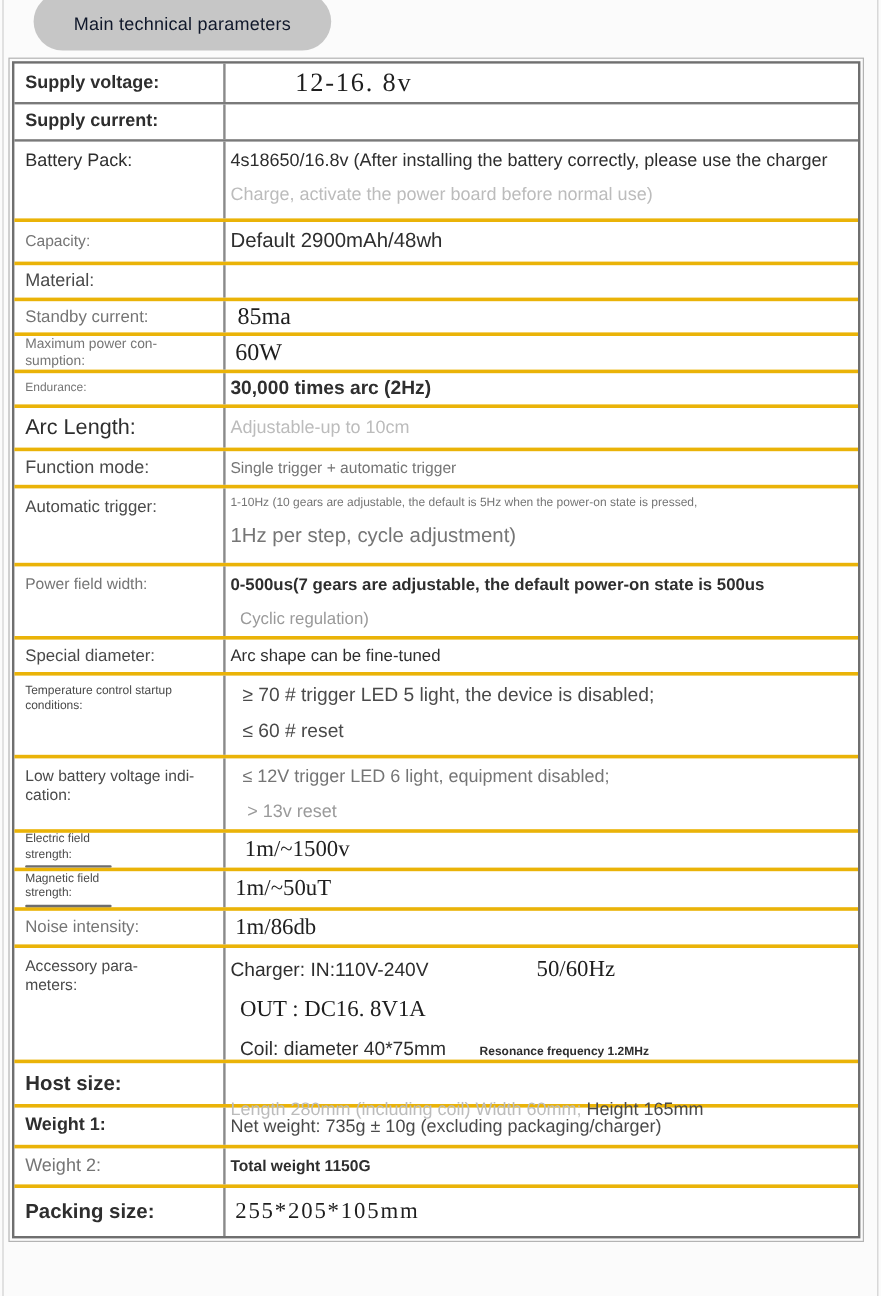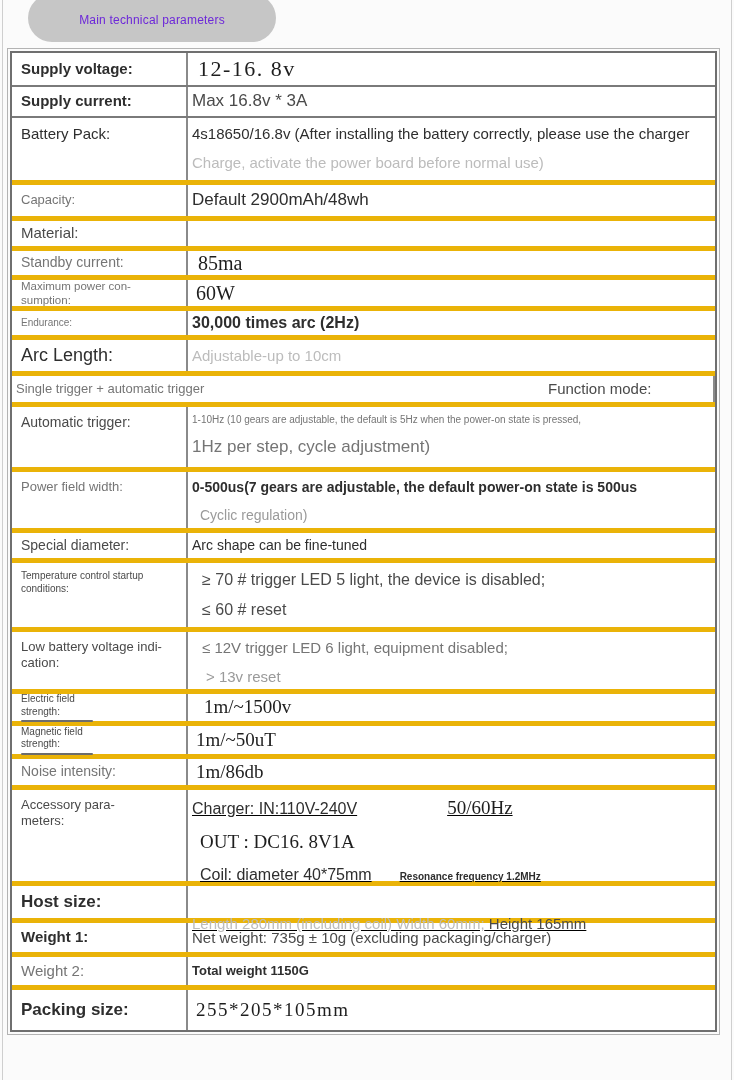--- a/index.html
+++ b/index.html
@@ -9,53 +9,53 @@
   .edge-line { position:absolute; top:0; bottom:0; width:1px; background:#cfcfcf; }
   .edge-line.left  { left:2px; }
   .edge-line.right { right:2px; }
 
   .pill {
     position:absolute; left:28px; top:-6px; width:248px; height:48px;
     background:#c6c6c6; border-radius:24px;
     display:flex; align-items:center; justify-content:center;
     padding-top:4px;
   }
-  .pill span { font-size:12px; color:#6d28d9; letter-spacing:.2px; }
+  .pill span { font-size:15px; color:#0f172a; letter-spacing:.2px; }
 
   .table-wrap {
     position:absolute; left:10px; top:51px; width:707px;
     border:2px solid #6f6f6f;
     outline:1px solid #b3b3b3; outline-offset:2px;
     background:#fff;
   }
 
-  .row { display:flex; border-bottom:5px solid #eab308; }
+  .row { display:flex; border-bottom:3px solid #eab308; }
   .row:last-child { border-bottom:none; }
-  .row.bb2 { border-bottom-width:2px; border-bottom-color:#7a7a7a; }
+  .row.bb2 { border-bottom-width:2px; border-bottom-color:#7a7a7a;gap:48px; }
 
   .cell { overflow:visible; }
   .cell.label {
     width:176px; flex:0 0 176px;
     border-right:2px solid #8a8a8a;
     display:flex; align-items:center;
     padding-left:9px; padding-right:4px;
   }
   .cell.value {
     flex:1 1 auto;
     display:flex; flex-direction:column; justify-content:center;
     padding-left:4px; gap:7px;
   }
   .row.top .cell.label { align-items:flex-start; padding-top:7px; }
   .row.top .cell.value { justify-content:flex-start; padding-top:7px; gap:11px; }
 
   .lbl { white-space:pre-line; line-height:1.25; }
   .lbl.u::after { content:""; display:block; width:72px; height:2px; background:#6d6d6d; margin-top:2px; border-radius:1px; }
 
   .val { line-height:1.2; }
-  .vline { display:flex; align-items:baseline;text-decoration:underline; }
+  .vline { display:flex; align-items:baseline; }
   .nowrap { white-space:nowrap; }
 
   .f-serif { font-family:"Liberation Serif", serif; }
   .ls1 { letter-spacing:1.5px; }
 
   .s11{font-size:11.5px}.s12{font-size:10px}.s13{font-size:13px}.s14{font-size:14px}
   .s15{font-size:15px}.s16{font-size:16px}.s17{font-size:17px}.s18{font-size:18px}
   .s19{font-size:19px}.s20{font-size:20px}.s22{font-size:22px}
 
   .c-dark{color:#1e1e1e}.c-dark2{color:#2e2e2e}.c-mid{color:#4a4a4a}
@@ -85,23 +85,20 @@
       </div>
     <div class="cell value">
         <span class="val f-serif s22 c-dark ls1 ind6">12-16. 8v</span>
       </div>
   </div>
 
   <div class="row bb2" style="height:31px">
     <div class="cell label">
         <span class="lbl s15 c-dark2 w6">Supply current:</span>
       </div>
-    <div class="cell value">
-        <span class="val s17 c-mid">Max 16.8v * 3A</span>
-      </div>
   </div>
 
   <div class="row top" style="height:67px">
     <div class="cell label">
         <span class="lbl s15 c-dark2 w5">Battery Pack:</span>
       </div>
     <div class="cell value">
       <span class="val s15 c-dark2 w5 nowrap">4s18650/16.8v (After installing the battery correctly, please use the charger</span>
       <span class="val s15 c-faint">Charge, activate the power board before normal use)</span>
     </div>
@@ -156,25 +153,25 @@
   <div class="row" style="height:36px">
     <div class="cell label">
         <span class="lbl s18 c-dark2 w5">Arc Length:</span>
       </div>
     <div class="cell value">
         <span class="val s15 c-faint">Adjustable-up to 10cm</span>
       </div>
   </div>
 
   <div class="row" style="height:31px">
+    <div class="cell label">
+        <span class="lbl s15 c-mid">Function mode:</span>
+      </div>
     <div class="cell value">
         <span class="val s13 c-gray">Single trigger + automatic trigger</span>
-      </div>
-    <div class="cell label">
-        <span class="lbl s15 c-mid">Function mode:</span>
       </div>
   </div>
 
   <div class="row top" style="height:65px">
     <div class="cell label">
         <span class="lbl s14 c-mid">Automatic trigger:</span>
       </div>
     <div class="cell value">
       <span class="val s12 c-gray nowrap">1-10Hz (10 gears are adjustable, the default is 5Hz when the power-on state is pressed,</span>
       <span class="val s17 c-gray">1Hz per step, cycle adjustment)</span>

